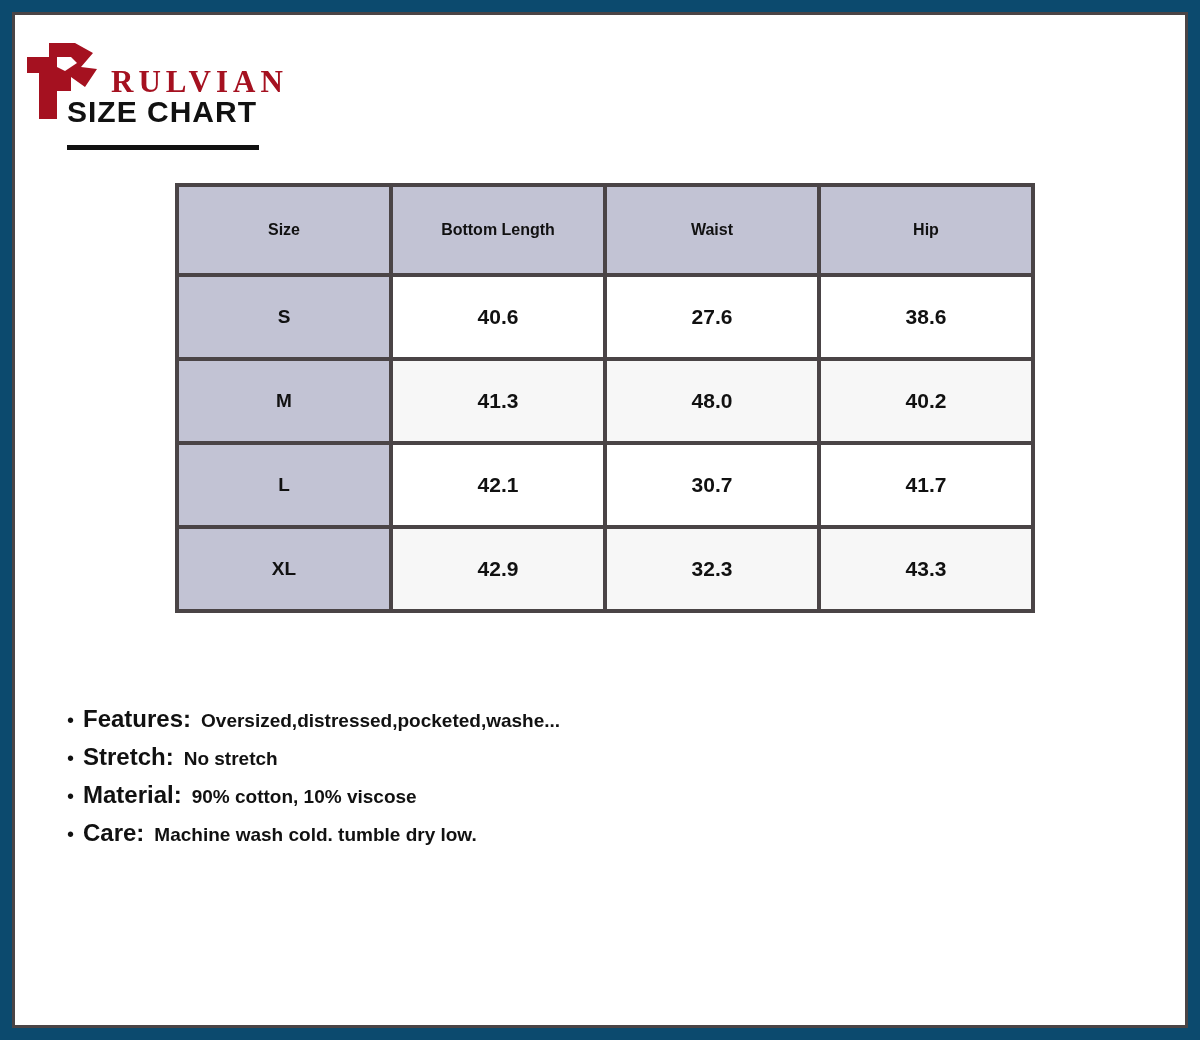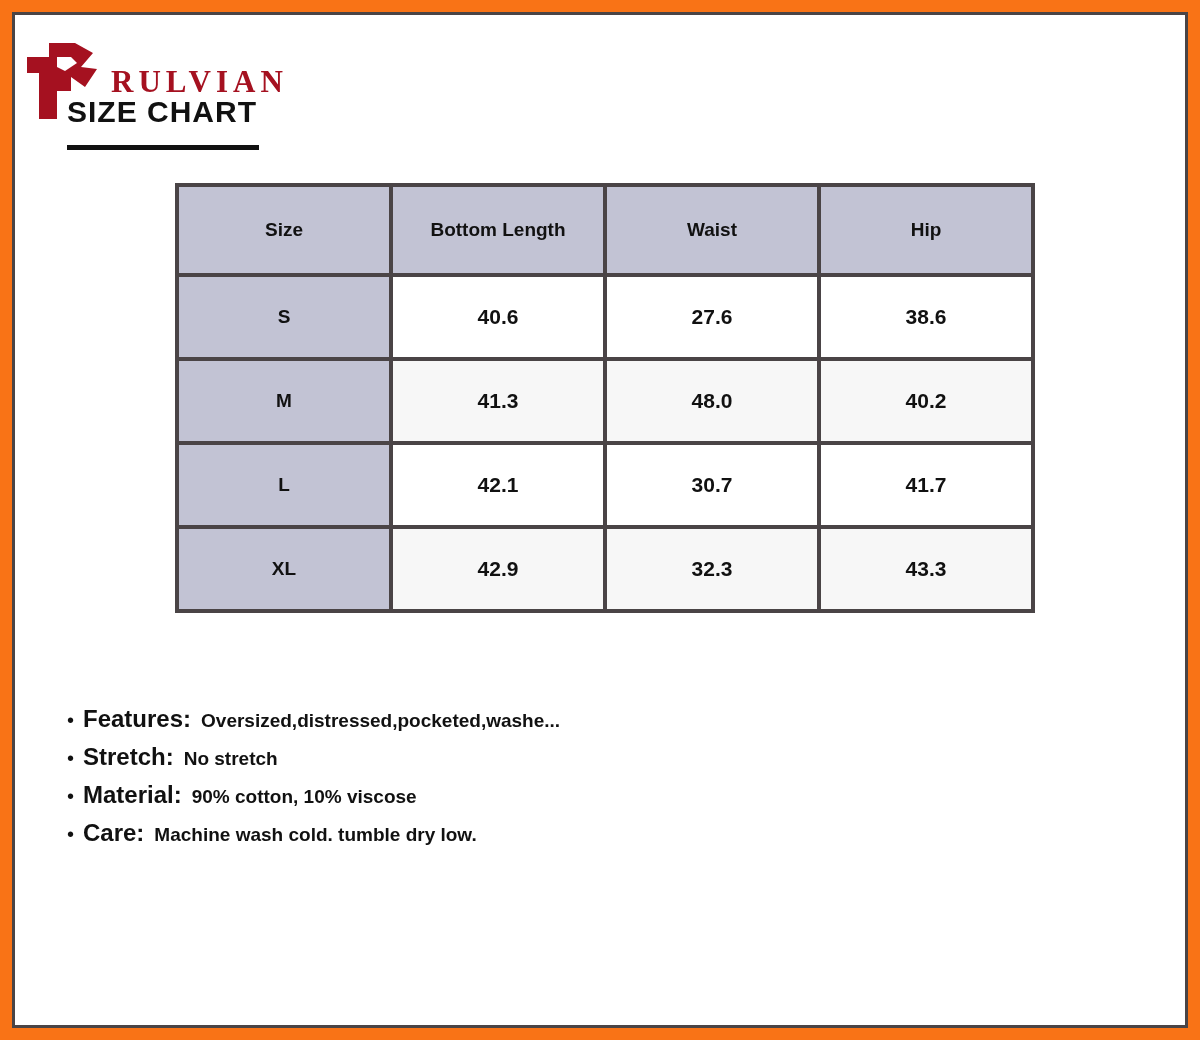--- a/index.html
+++ b/index.html
@@ -11,21 +11,21 @@
     height: 1040px;
     background: #ffffff;
     font-family: "Liberation Sans", sans-serif;
     overflow: hidden;
   }
   .page {
     position: relative;
     width: 1200px;
     height: 1040px;
     box-sizing: border-box;
-    background: #f97316;
+    background: #0c4a6e;
     padding: 12px;
   }
   .inner {
     position: relative;
     width: 100%;
     height: 100%;
     box-sizing: border-box;
     background: #ffffff;
     border: 3px solid #4a4446;
   }
@@ -85,21 +85,21 @@
   }
   table.size-table td, table.size-table th {
     border: 4px solid #4a4446;
     text-align: center;
     font-weight: bold;
     color: #111111;
   }
   table.size-table thead th {
     height: 84px;
     background: #c2c3d4;
-    font-size: 19px;
+    font-size: 16px;
   }
   table.size-table tbody td {
     height: 78px;
     font-size: 21px;
     background: #ffffff;
   }
   table.size-table tbody tr.alt td {
     background: #f7f7f7;
   }
   table.size-table tbody td.size-cell {

